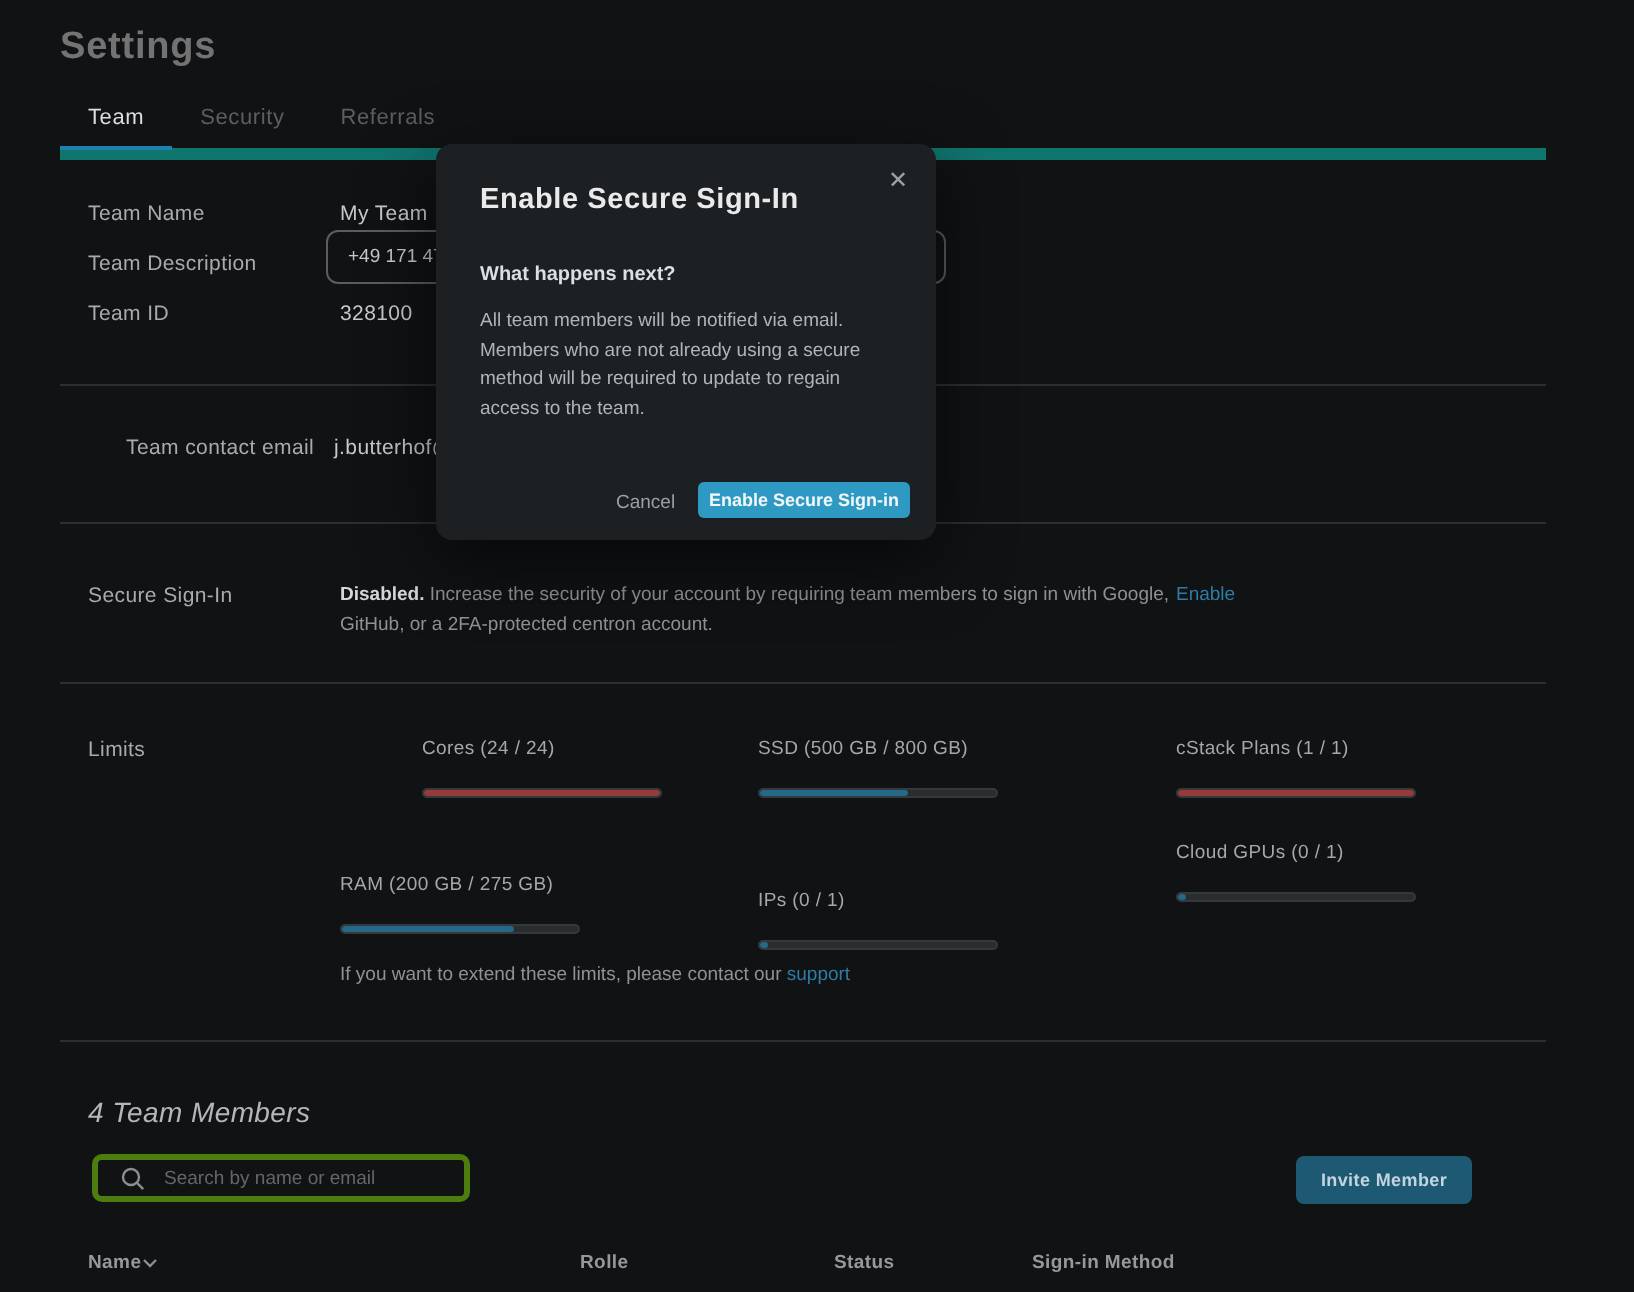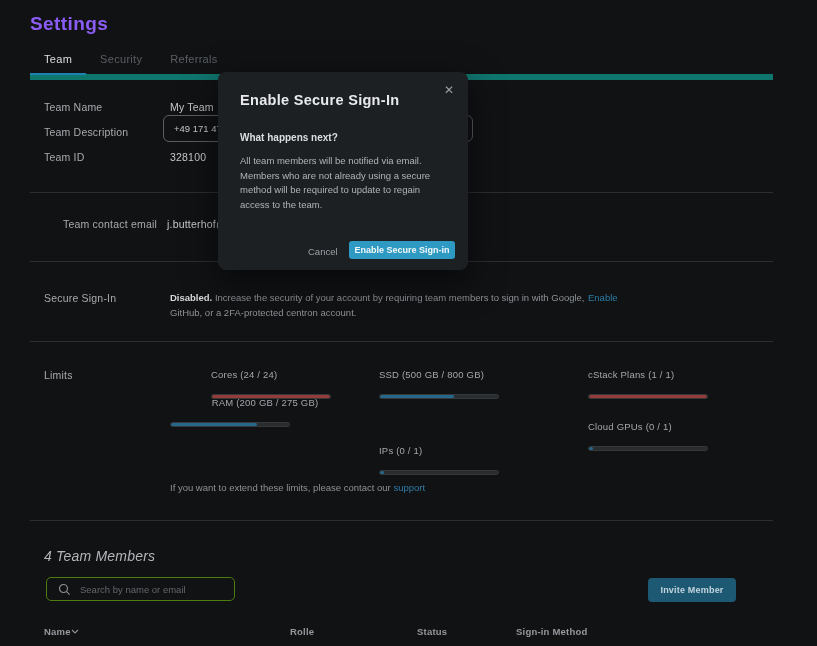--- a/index.html
+++ b/index.html
@@ -5,21 +5,21 @@
   * { margin:0; padding:0; box-sizing:border-box; }
   html,body { background:#0e0f11; }
   body { font-family:"Liberation Sans","DejaVu Sans",sans-serif; }
   .canvas {
     position:relative; width:817px; height:646px;
     background:#111214; overflow:hidden; color:#c4c7c9;
   }
   .abs { position:absolute; }
 
   
-  .page-title { left:30px; top:13px; font-size:19px; font-weight:700; color:#8b5cf6; letter-spacing:.4px; }
+  .page-title { left:30px; top:13px; font-size:19px; font-weight:700; color:#737373; letter-spacing:.4px; }
 
   
   .tabbar { left:30px; top:53px; width:743px; display:flex; border-bottom:6px solid #0f766e; }
   .tab { padding:0 14px 9px; font-size:11px; color:#5a5f63; letter-spacing:.3px; cursor:pointer; position:relative; }
   .tab.active { color:#dcdee0; }
   .tab.active:after { content:""; position:absolute; left:0; right:0; bottom:-1px; height:2px; background:#1d81b2; }
 
   
   .field-label { font-size:10.5px; color:#a7abae; letter-spacing:.2px; }
   .field-value { font-size:10.5px; color:#c6c9cb; letter-spacing:.2px; }
@@ -43,21 +43,21 @@
   .bar-fill { height:100%; border-radius:3px; }
   .bar-fill.red  { background:#963a3a; }
   .bar-fill.blue { background:#25688a; }
 
   .support-note { left:170px; top:482px; font-size:9.5px; color:#8d9296; }
 
   
   .members-heading { left:44px; top:548px; font-size:14px; color:#b3b7ba; letter-spacing:.2px;font-style:italic; }
   .search-box {
     left:46px; top:577px; width:189px; height:24px;
-    border:1px solid #4d7c0f; border-radius:5px;
+    border:3px solid #4d7c0f; border-radius:5px;
     display:flex; align-items:center; gap:9px; padding:0 11px;
   }
   .search-box input {
     background:transparent; border:none; outline:none; flex:1;
     font-size:9.5px; color:#c6c9cb; font-family:inherit;
   }
   .search-box input::placeholder { color:#62676c; }
   .invite-btn {
     left:648px; top:578px; width:88px; height:24px;
     background:#1e5973; border:none; border-radius:4px;
@@ -134,21 +134,21 @@
     <div class="bar-track">
         <div class="bar-fill blue" style="width: 62.5%;"></div>
       </div>
   </div>
   <div class="abs limit-cell" style="left:588px; top:369px;">
     <div class="limit-label">cStack Plans (1 / 1)</div>
     <div class="bar-track">
         <div class="bar-fill red" style="width: 100%;"></div>
       </div>
   </div>
-  <div class="abs limit-cell" style="left:170px; top:397px;text-align:center;">
+  <div class="abs limit-cell" style="left:170px; top:437px;">
     <div class="limit-label">RAM (200 GB / 275 GB)</div>
     <div class="bar-track">
         <div class="bar-fill blue" style="width: 72.7%;"></div>
       </div>
   </div>
   <div class="abs limit-cell" style="left:379px; top:421px;margin-top:24px;">
     <div class="limit-label">IPs (0 / 1)</div>
     <div class="bar-track">
         <div class="bar-fill blue" style="width: 3%;"></div>
       </div>

